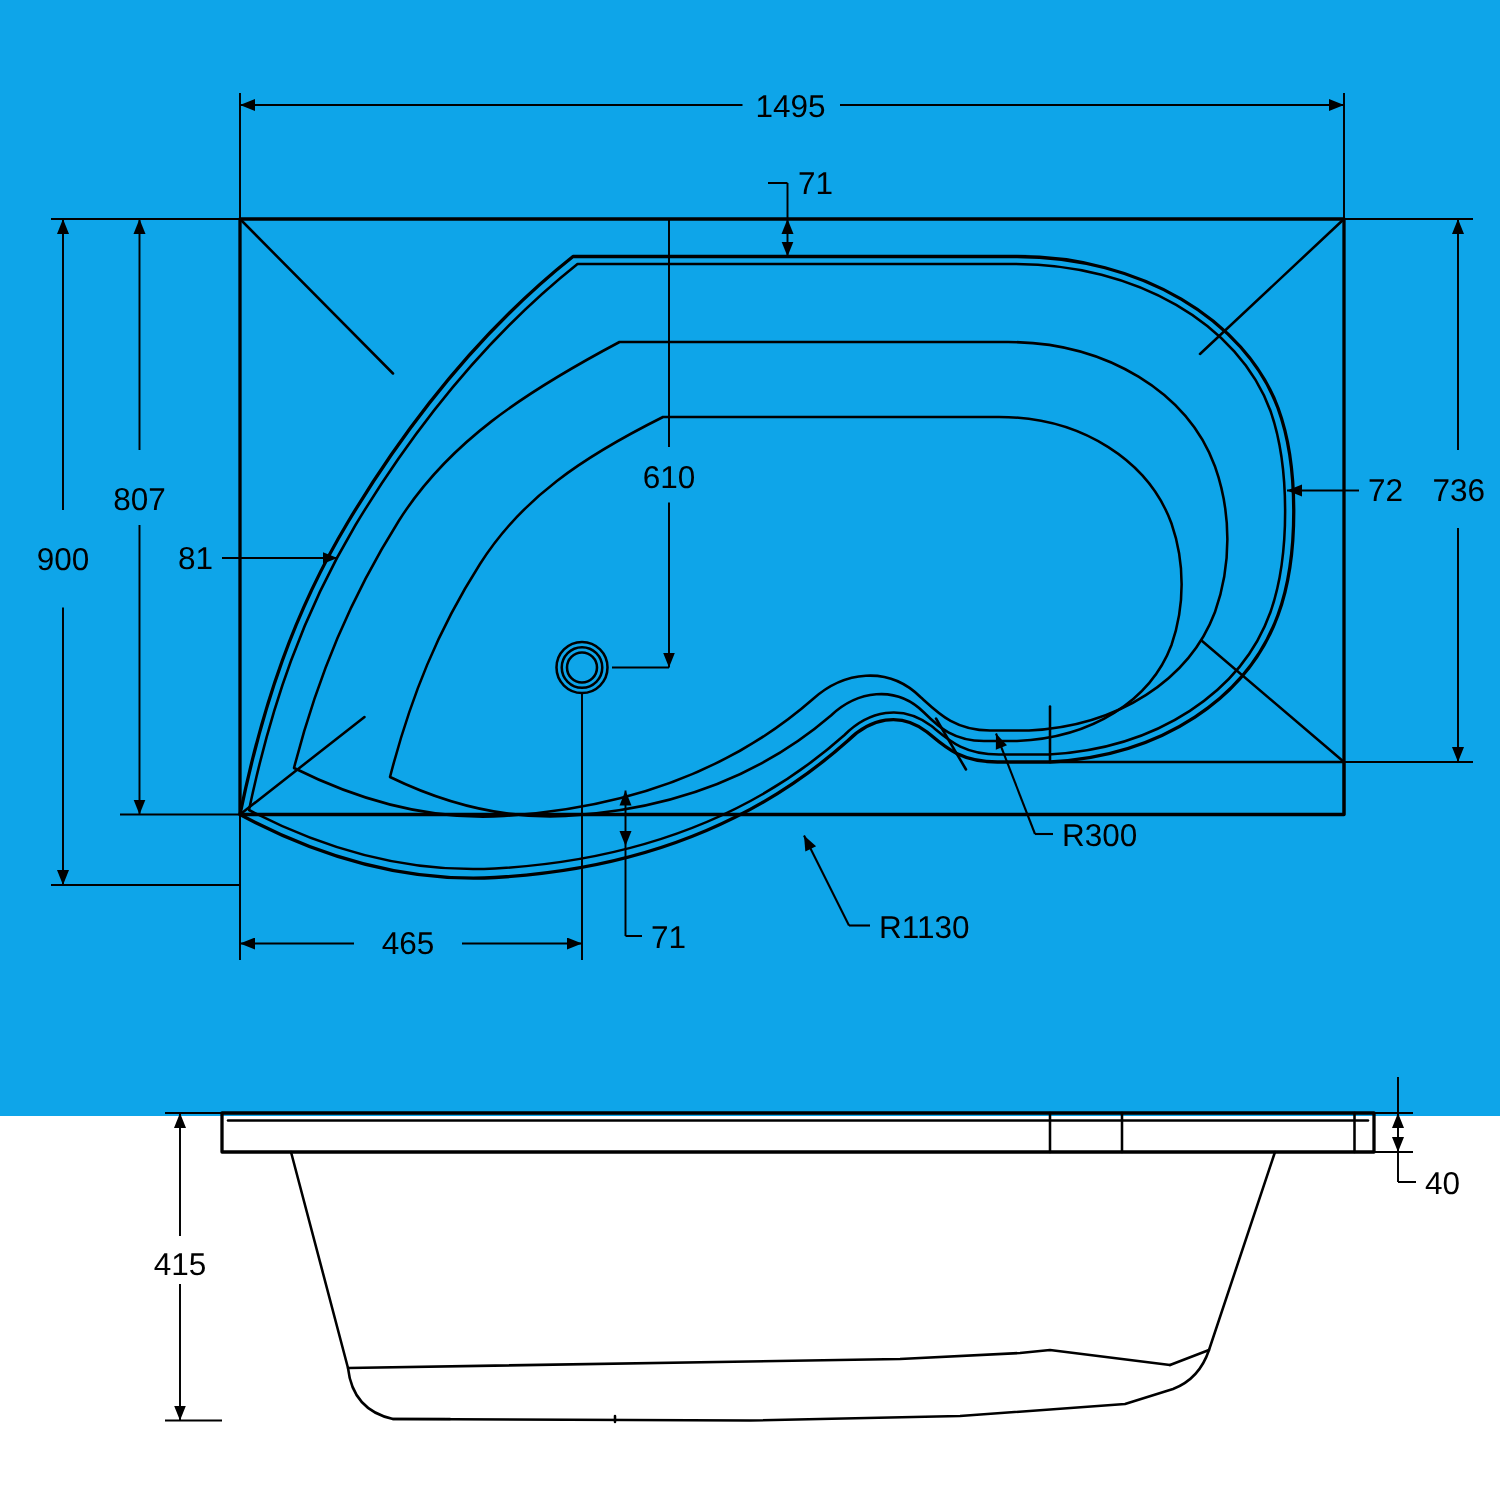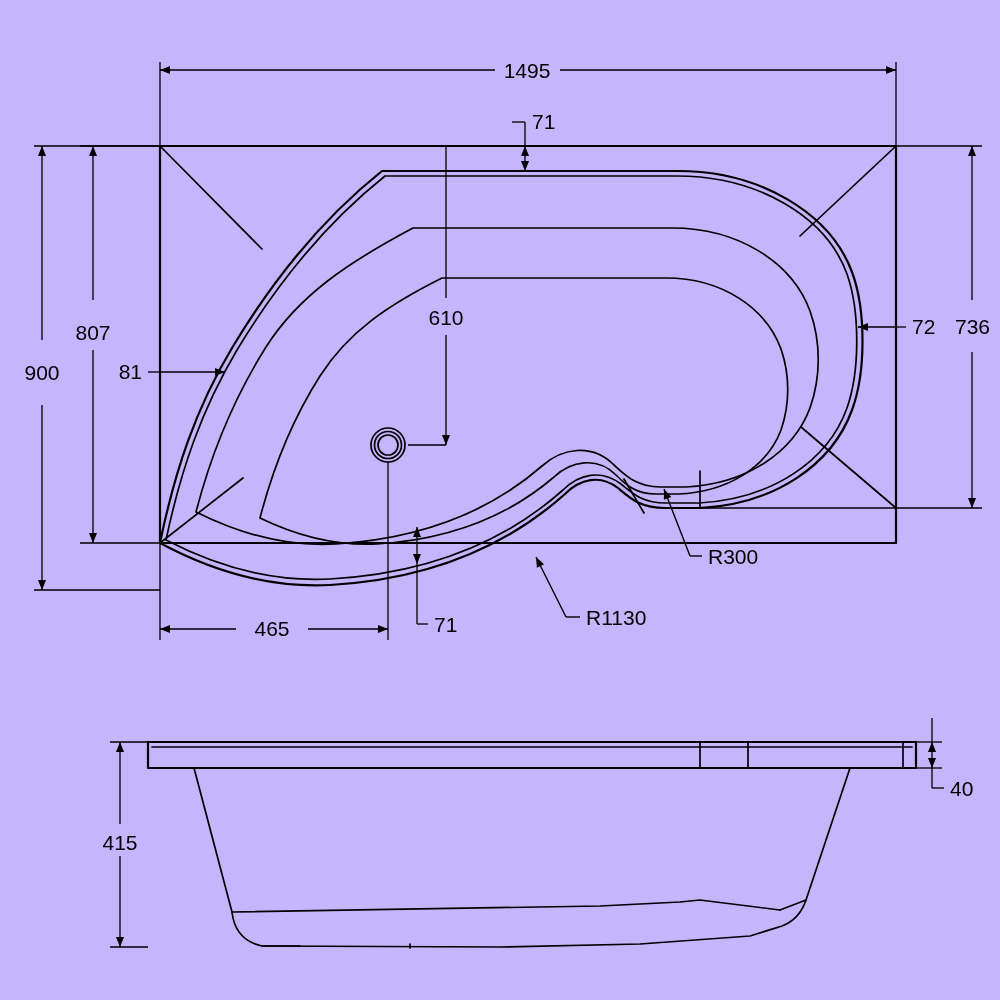--- a/index.html
+++ b/index.html
@@ -9,22 +9,22 @@
   }
   body {
     width: 1000px;
     height: 1000px;
     font-family: "Liberation Sans", sans-serif;
     overflow: hidden;
   }
   #drawing-root {
     position: relative;
     width: 1000px;
-    height: 1000px;
-    background: #c4b5fd;
+    height: 744px;
+    background: #0ea5e9;
   }
   svg#tech-drawing {
     display: block;
     width: 1000px;
     height: 1000px;
   }
   .dimtext {
     font-family: "Liberation Sans", sans-serif;
     font-size: 21px;
     fill: #000000;

